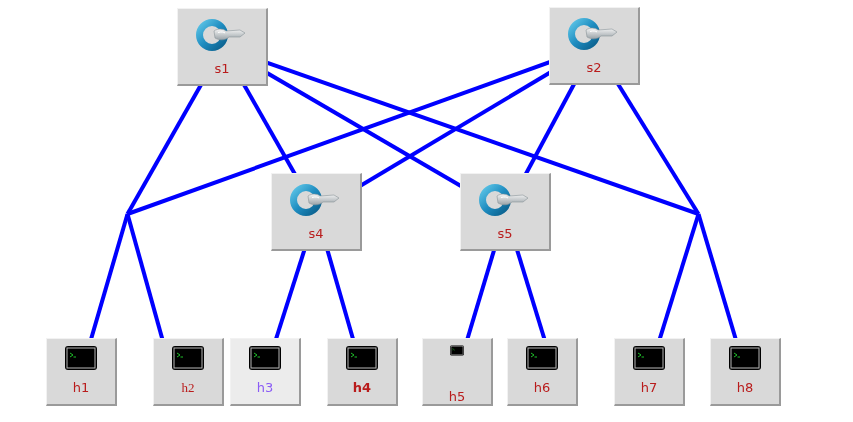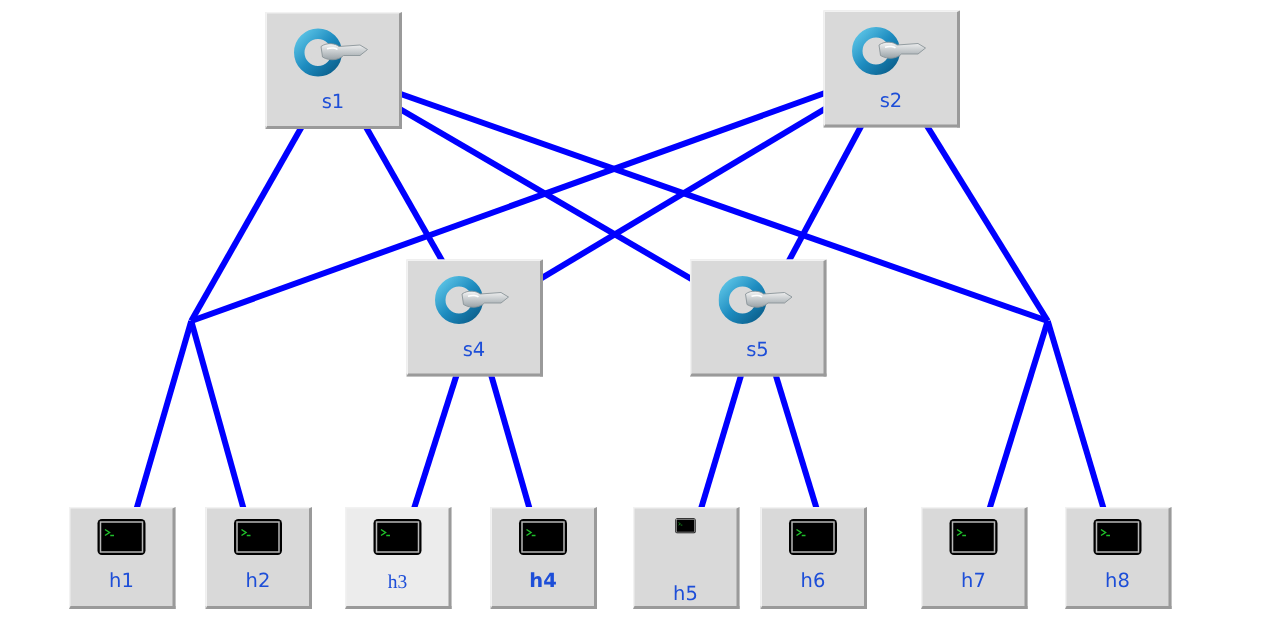--- a/index.html
+++ b/index.html
@@ -50,26 +50,25 @@
     }
     .node.host {
       width: 71px;
       height: 68px;
     }
     .node.hover {
       background: #ececec;
     }
     .node .label {
       font-size: 13px;
-      color: #1d4ed8;
+      color: #b91c1c;
       line-height: 14px;
     }
     .node.hover .label {
-      color: #1d4ed8;
-      font-family: Liberation Serif, serif;
+      color: #8b5cf6;
     }
     .node.switch .icon {
       margin-top: 8px;
       width: 52px;
       height: 36px;
     }
     .node.switch .label {
       margin-top: 9px;
     }
     .node.host .icon {
@@ -133,21 +132,21 @@
       </svg>
     <span class="label">s5</span>
   </div>
 
   <div class="node host" id="node-h1" style="left:46px; top:338px;">
     <svg class="icon" viewBox="0 0 34 26">
         <use href="#term-icon"></use>
       </svg>
     <span class="label">h1</span>
   </div>
-  <div class="node host" id="node-h2" style="left:137px; top:338px;">
+  <div class="node host" id="node-h2" style="left:153px; top:338px;font-family:Liberation Serif, serif;">
     <svg class="icon" viewBox="0 0 34 26">
         <use href="#term-icon"></use>
       </svg>
     <span class="label">h2</span>
   </div>
   <div class="node host hover" id="node-h3" style="left:230px; top:338px;">
     <svg class="icon" viewBox="0 0 34 26">
         <use href="#term-icon"></use>
       </svg>
     <span class="label">h3</span>

